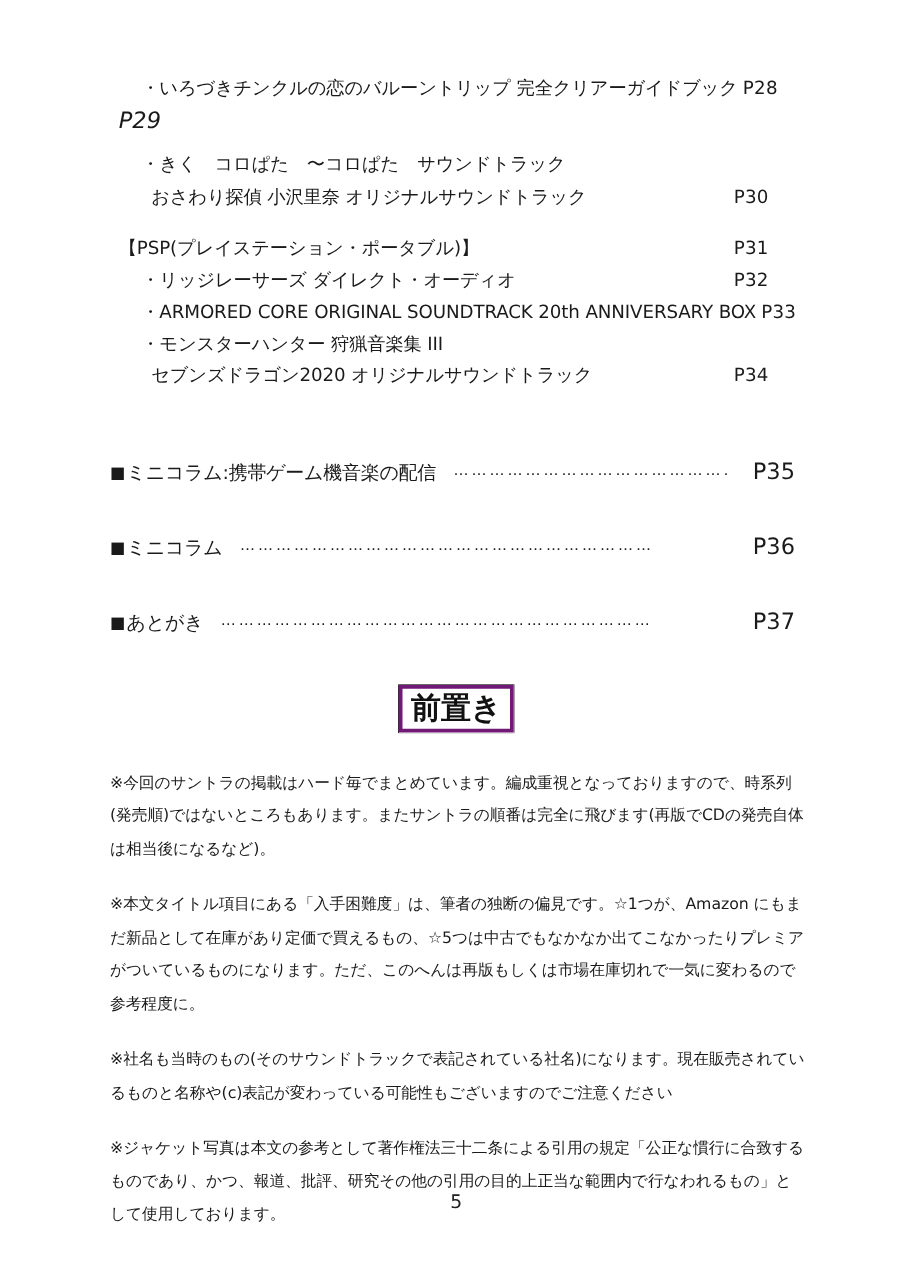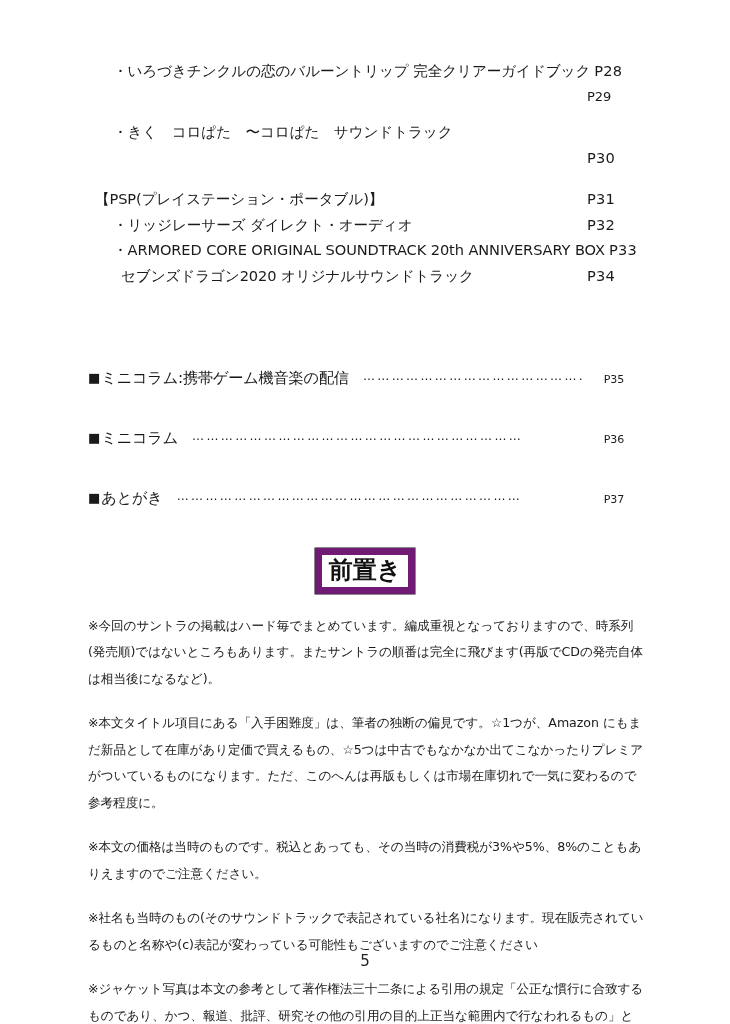--- a/index.html
+++ b/index.html
@@ -54,23 +54,24 @@
 
   .ind-0 { padding-left: 0px; text-align: center; }
   .ind-1 { padding-left: 18px; }
   .ind-2 { padding-left: 26px; }
 
   .gap-sm { height: 10px; }
   .gap-md { height: 16px; }
 
   .pageonly {
     display: flex;
-    justify-content: flex-end;
-    font-size: 13px;
+    justify-content: flex-start;
+    font-size: 18px;
     line-height: 25.5px;
+    font-style: italic;
   }
   .pageonly span { width: 48px; text-align: left; }
 
   
   .sections {
     position: absolute;
     left: 88px;
     top: 368px;
     width: 548px;
   }
@@ -96,35 +97,35 @@
     position: relative;
     top: -3px;
     font-size: 12px;
     letter-spacing: 2.4px;
     color: #1a1a1a;
     white-space: nowrap;
   }
   .sec-page {
     flex: 0 0 auto;
     width: 44px;
-    text-align: center;
-    font-size: 11px;
+    text-align: right;
+    font-size: 18px;
   }
 
   
   .maegaki-wrap {
     position: absolute;
     left: 0;
     top: 548px;
     width: 730px;
     display: flex;
     justify-content: center;
   }
   .maegaki {
-    border: 7px solid #701a75;
+    border: 3px solid #701a75;
     padding: 2px 7px 3px 7px;
     font-size: 24px;
     font-weight: bold;
     line-height: 1.12;
     letter-spacing: 0px;
     color: #111;
     box-shadow: 0 0 0 0.5px #111;
   }
 
   
@@ -168,38 +169,44 @@
       <div class="pageonly">
         <span>P29</span>
       </div>
       <div class="gap-sm"></div>
       <div class="toc-row">
         <span class="toc-title ind-1">・きく　コロぱた　〜コロぱた　サウンドトラック</span>
         <span class="toc-fill"></span>
         <span class="toc-page"></span>
       </div>
       <div class="toc-row">
+        <span class="toc-title ind-2">おさわり探偵  小沢里奈  オリジナルサウンドトラック</span>
         <span class="toc-fill"></span>
         <span class="toc-page">P30</span>
       </div>
       <div class="gap-md"></div>
       <div class="toc-row">
         <span class="toc-title ind-0">【PSP(プレイステーション・ポータブル)】</span>
         <span class="toc-fill"></span>
         <span class="toc-page">P31</span>
       </div>
       <div class="toc-row">
         <span class="toc-title ind-1">・リッジレーサーズ  ダイレクト・オーディオ</span>
         <span class="toc-fill"></span>
         <span class="toc-page">P32</span>
       </div>
       <div class="toc-row">
         <span class="toc-title ind-1">・ARMORED CORE ORIGINAL SOUNDTRACK 20th ANNIVERSARY BOX</span>
         <span class="toc-fill"></span>
         <span class="toc-page">P33</span>
+      </div>
+      <div class="toc-row">
+        <span class="toc-title ind-1">・モンスターハンター  狩猟音楽集 III</span>
+        <span class="toc-fill"></span>
+        <span class="toc-page"></span>
       </div>
       <div class="toc-row">
         <span class="toc-title ind-2">セブンズドラゴン2020  オリジナルサウンドトラック</span>
         <span class="toc-fill"></span>
         <span class="toc-page">P34</span>
       </div>
     </div>
 
   <div class="sections" id="sections-root">
       <div class="sec-row">
@@ -222,20 +229,19 @@
       </div>
     </div>
 
   <div class="maegaki-wrap">
     <div class="maegaki">前置き</div>
   </div>
 
   <div class="body-text" id="body-root">
       <p class="para">※今回のサントラの掲載はハード毎でまとめています。編成重視となっておりますので、時系列(発売順)ではないところもあります。またサントラの順番は完全に飛びます(再版でCDの発売自体は相当後になるなど)。</p>
       <p class="para">※本文タイトル項目にある「入手困難度」は、筆者の独断の偏見です。☆1つが、Amazon にもまだ新品として在庫があり定価で買えるもの、☆5つは中古でもなかなか出てこなかったりプレミアがついているものになります。ただ、このへんは再版もしくは市場在庫切れで一気に変わるので参考程度に。</p>
-      <p class="para">※本文の価格は当時のものです。税込とあっても、その当時の消費税が3%や5%、8%のこともありえますのでご注意ください。</p>
       <p class="para">※社名も当時のもの(そのサウンドトラックで表記されている社名)になります。現在販売されているものと名称や(c)表記が変わっている可能性もございますのでご注意ください</p>
       <p class="para">※ジャケット写真は本文の参考として著作権法三十二条による引用の規定「公正な慣行に合致するものであり、かつ、報道、批評、研究その他の引用の目的上正当な範囲内で行なわれるもの」として使用しております。</p>
     </div>
 
   <div class="folio">5</div>
 
 </div>
 
 </body></html>

